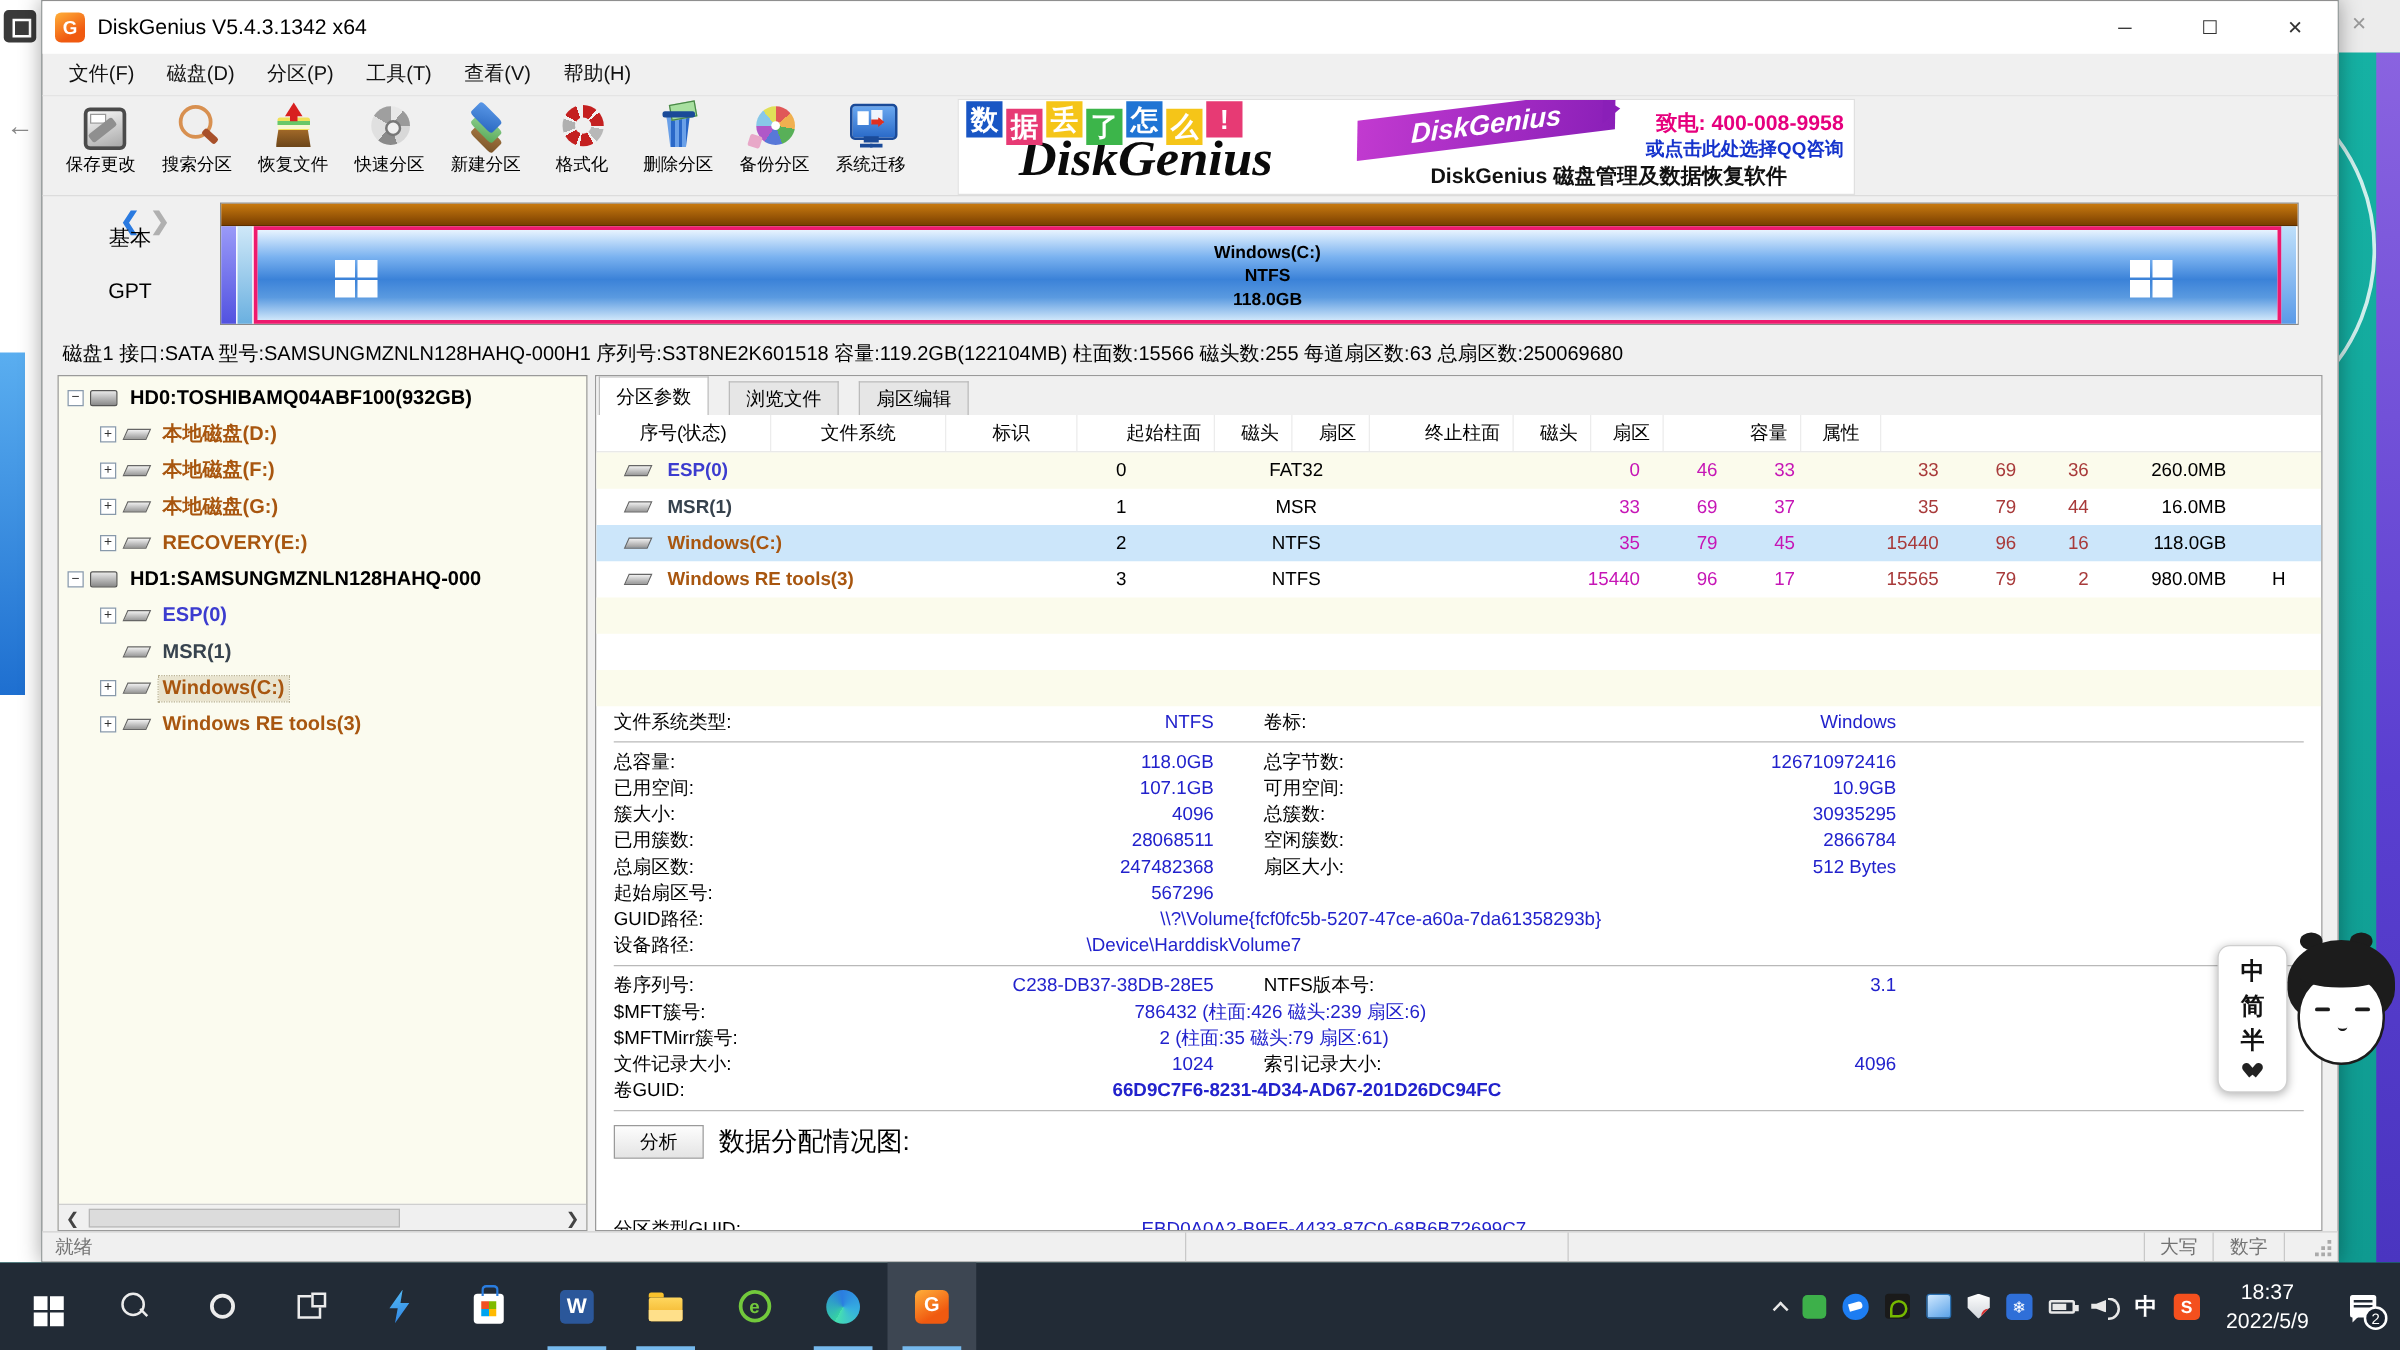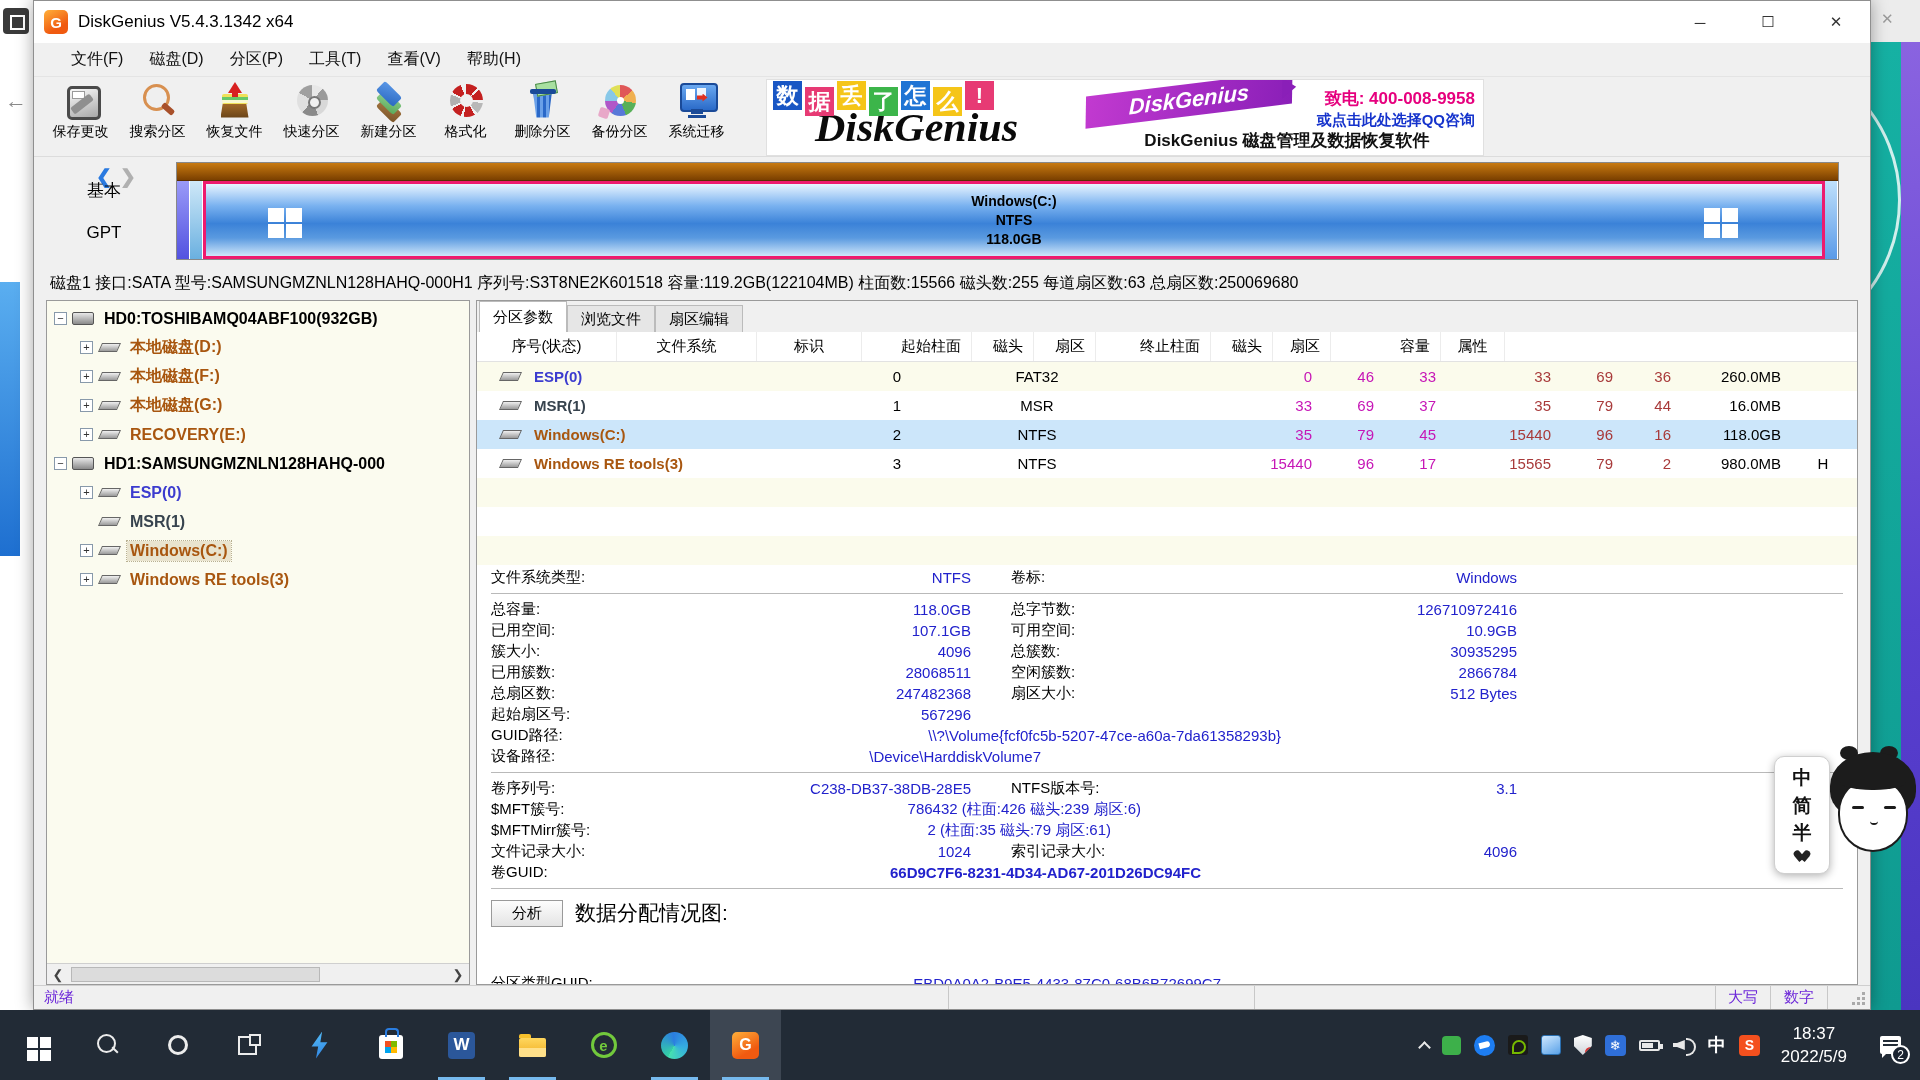--- a/index.html
+++ b/index.html
@@ -19,21 +19,21 @@
   #win{position:absolute;left:33px;top:0;width:1838px;height:1010px;background:#f0f0f0;
     border:1px solid #8f8f8f;box-shadow:0 0 16px rgba(0,0,0,.35);}
   .titlebar{height:42px;background:#fff;display:flex;align-items:center;}
   .dg-logo{background:linear-gradient(150deg,#ffb03a,#f05a10 70%);border-radius:5px;color:#fff;font-weight:bold;
     display:flex;align-items:center;justify-content:center;}
   #title-icon{width:24px;height:24px;margin-left:10px;font-size:15px;}
   #title-text{margin-left:10px;font-size:17px;color:#000;}
   .win-controls{margin-left:auto;display:flex;height:100%;}
   .win-btn{width:68px;height:100%;display:flex;align-items:center;justify-content:center;font-size:15px;color:#333;}
   
-  .menubar{height:33px;display:flex;align-items:center;padding-left:24px;font-size:16px;color:#111;}
+  .menubar{height:33px;display:flex;align-items:center;padding-left:8px;font-size:16px;color:#111;}
   .menu-item{padding:0 13px;}
   
   .toolbar{height:80px;position:relative;display:flex;align-items:center;padding-left:8px;border-top:1px solid #e4e4e4;}
   .tb-btn{width:77px;height:76px;display:flex;flex-direction:column;align-items:center;gap:1px;padding-top:3px;}
   .tb-btn span.lbl{font-size:14px;color:#000;white-space:nowrap;}
   .ti{position:relative;width:44px;height:40px;display:block;}
   .ti::before,.ti::after{content:"";position:absolute;display:block;}
   .ti b,.ti u{position:absolute;display:none;}
   .ti-save::before{left:8px;top:4px;width:28px;height:28px;background:linear-gradient(160deg,#fafafa,#a8a8a8);border:3px solid #4a4a4a;border-radius:5px;}
   .ti-save::after{left:11px;top:18px;width:24px;height:8px;background:#8f8f8f;border-radius:2px;transform:rotate(-38deg);}
@@ -118,21 +118,21 @@
   .c-black{color:#000;} .c-brown{color:#a8560f;} .c-blue{color:#3c3ccf;} .c-dark{color:#37434e;}
   .titem.selected .tlabel{background:#e9e4cf;outline:1px dotted #b8b092;}
   .hscroll{position:absolute;bottom:0;left:0;right:0;height:21px;background:#f0f0f0;border-top:1px solid #cfcfcf;display:flex;align-items:center;}
   .harrow{width:22px;text-align:center;font-size:13px;color:#444;}
   .htrack{flex:1;height:17px;position:relative;}
   .hthumb{position:absolute;left:2px;top:1px;width:66%;height:15px;background:#dcdcdc;border:1px solid #b8b8b8;}
   .splitter{width:6px;}
   .main-panel{flex:1;margin-right:12px;border:1px solid #9a9a9a;background:#fff;position:relative;overflow:hidden;}
   .tabstrip{height:31px;background:#f0f0f0;display:flex;align-items:flex-end;padding-left:2px;}
   .tab{height:27px;padding:0 13px;display:flex;align-items:center;font-size:15px;color:#000;background:#e6e6e6;
-    border:1px solid #bbb;border-bottom:none;margin-right:0;}
+    border:1px solid #bbb;border-bottom:none;margin-right:16px;}
   .tab.active{background:#fff;height:31px;}
   
   .prow{display:flex;height:29px;align-items:stretch;}
   .prow.hdr{height:30px;border-bottom:1px solid #e2e2e2;font-size:15px;color:#000;}
   .pcell{padding:0 10px;display:flex;align-items:center;height:100%;white-space:nowrap;overflow:hidden;}
   .w-name{width:350px;} .w-seq{width:140px;justify-content:center;} .w-fs{width:140px;justify-content:center;}
   .w-tag{width:105px;justify-content:center;} .w-sc{width:110px;justify-content:flex-end;}
   .w-h1{width:62px;justify-content:flex-end;} .w-s1{width:62px;justify-content:flex-end;}
   .w-ec{width:115px;justify-content:flex-end;} .w-h2{width:62px;justify-content:flex-end;}
   .w-s2{width:58px;justify-content:flex-end;} .w-cap{width:110px;justify-content:flex-end;} .w-attr{width:64px;justify-content:center;}
@@ -152,21 +152,21 @@
   .drow.cls-mft .dv1{width:460px;} .drow.cls-mft2 .dv1{width:430px;} .drow.cls-guid .dv1{width:520px;font-weight:bold;}
   .ddiv{border-top:1px solid #b9b9b9;margin:5px 0;}
   .analyze-row{display:flex;align-items:center;margin-top:10px;gap:12px;}
   #analyze-btn{width:72px;height:27px;background:linear-gradient(#fdfdfd,#e4e4e4);border:1px solid #9a9a9a;
     font-size:15px;display:flex;align-items:center;justify-content:center;}
   #alloc-label{font-size:21px;color:#000;}
   #partial-row{position:absolute;left:14px;bottom:-10px;display:flex;font-size:15px;height:21px;align-items:center;}
   #partial-row .dl1{width:190px;} #partial-row .dv1{width:540px;}
   
   .statusbar{position:absolute;bottom:0;left:0;right:0;height:24px;background:#f0f0f0;border-top:1px solid #cfcfcf;
-    display:flex;align-items:center;font-size:15px;color:#6d28d9;}
+    display:flex;align-items:center;font-size:15px;color:#737373;}
   .sb-left{flex:1;padding-left:10px;}
   .sb-cell{height:100%;display:flex;align-items:center;justify-content:center;border-left:1px solid #c8c8c8;}
   .sb-e1{width:306px;} .sb-e2{width:461px;} .sb-caps{width:55px;} .sb-num{width:57px;} .sb-grip{width:43px;position:relative;}
   .sb-grip::before{content:"";position:absolute;right:5px;bottom:4px;width:3px;height:3px;background:#aaa;
     box-shadow:-5px 5px 0 #aaa,0 5px 0 #aaa,-10px 10px 0 #aaa,-5px 10px 0 #aaa,0 10px 0 #aaa;transform:translateY(-10px);}
   
   #taskbar{position:absolute;left:0;top:1010px;width:1920px;height:70px;background:#222b36;display:flex;align-items:center;}
   .tapp{width:71px;height:70px;display:flex;align-items:center;justify-content:center;position:relative;flex:0 0 71px;}
   .tapp.active{background:#3d4document6552;background:#3d4652;}
   .runline{position:absolute;bottom:0;left:12px;right:12px;height:3px;background:#76b9ed;}

